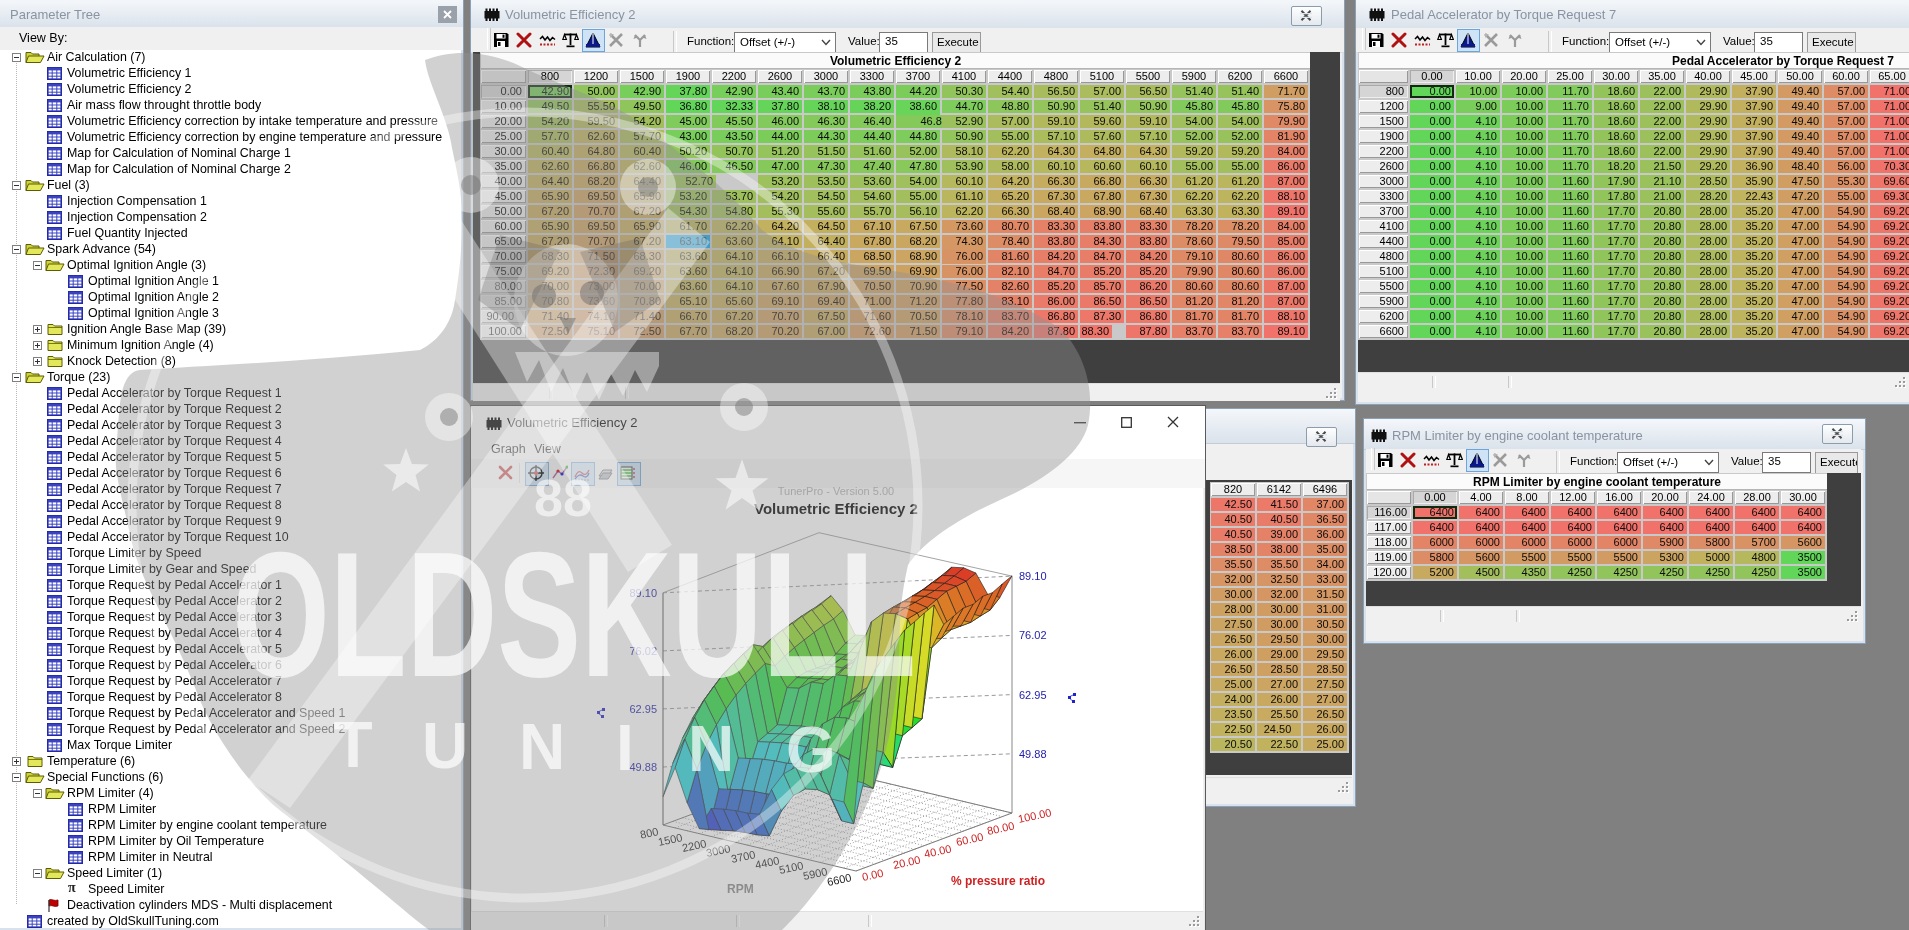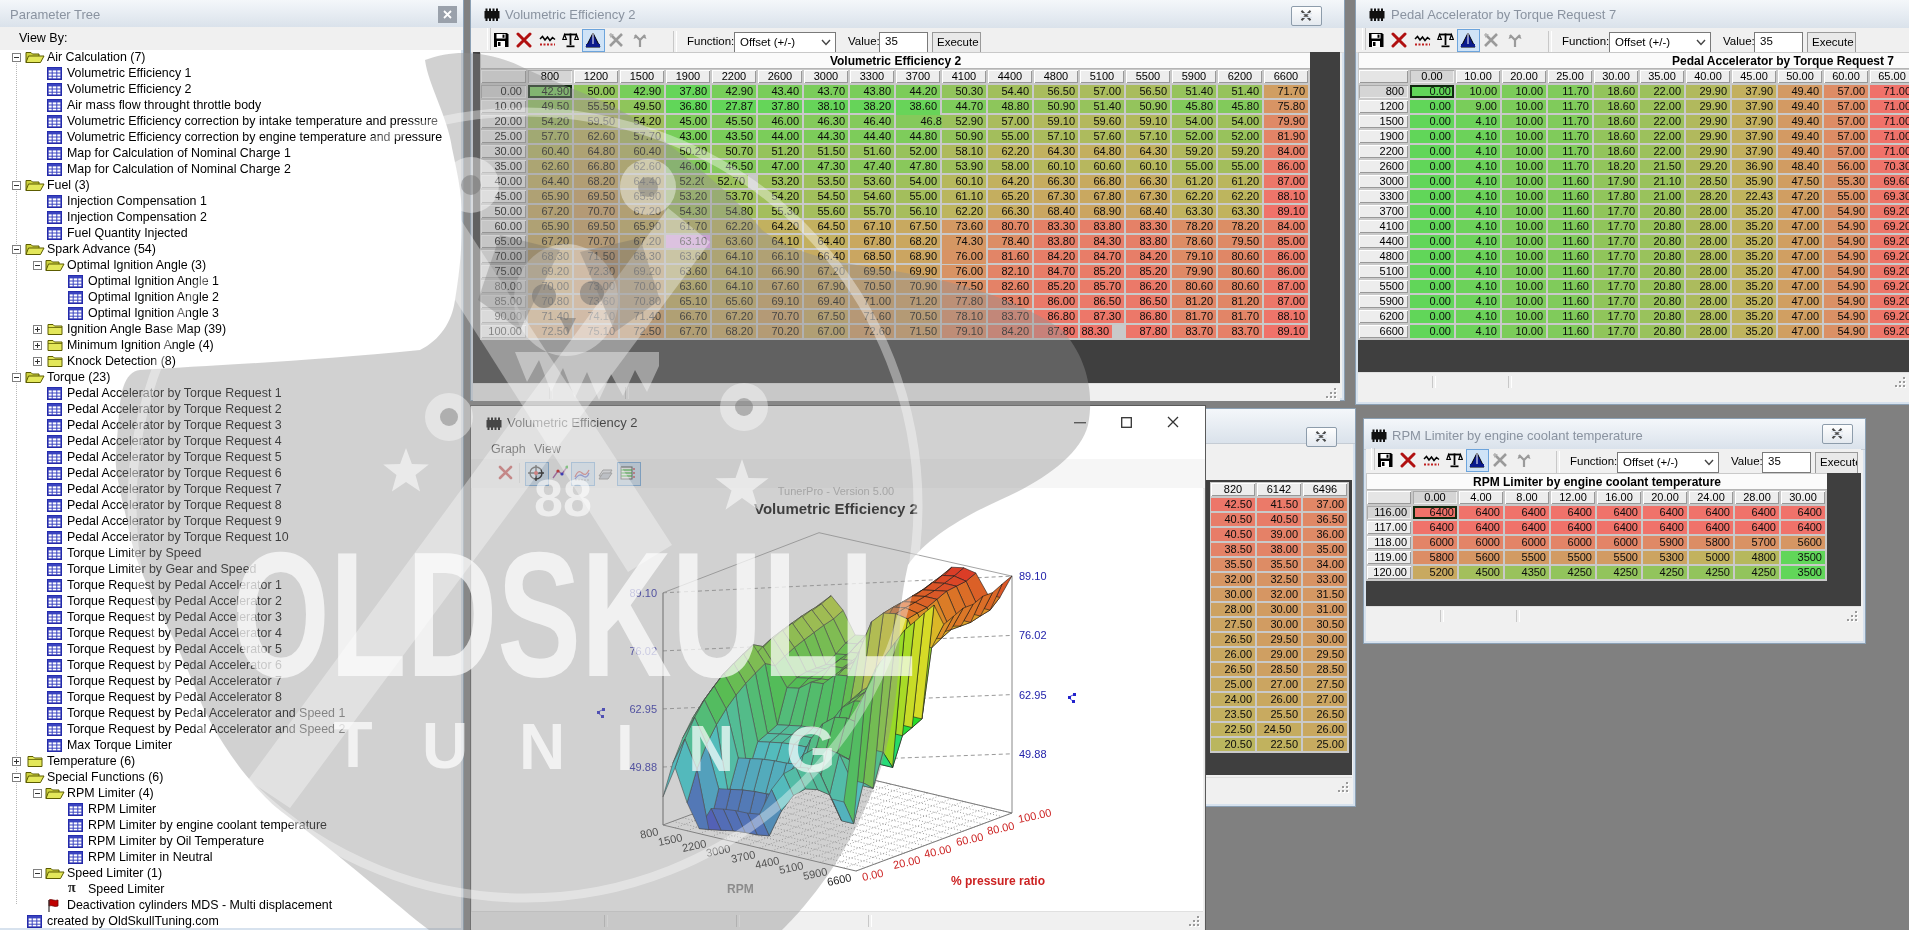--- a/index.html
+++ b/index.html
@@ -503,21 +503,21 @@
 <div class="gc" style="left:1080px;top:85px;width:44px;height:13px;background:#aabc5d;">57.00</div>
 <div class="gc" style="left:1126px;top:85px;width:44px;height:13px;background:#a9bc5d;">56.50</div>
 <div class="gc" style="left:1172px;top:85px;width:44px;height:13px;background:#96c35c;">51.40</div>
 <div class="gc" style="left:1218px;top:85px;width:44px;height:13px;background:#96c35c;">51.40</div>
 <div class="gc" style="left:1264px;top:85px;width:44px;height:13px;background:#d09e62;">71.70</div>
 <div class="gh" style="left:481px;top:100px;width:45px;height:13px;text-align:right;padding-right:4px;box-sizing:border-box">10.00</div>
 <div class="gc" style="left:528px;top:100px;width:44px;height:13px;background:#8fc55b;">49.50</div>
 <div class="gc" style="left:574px;top:100px;width:44px;height:13px;background:#a5be5d;">55.50</div>
 <div class="gc" style="left:620px;top:100px;width:44px;height:13px;background:#8fc55b;">49.50</div>
 <div class="gc" style="left:666px;top:100px;width:44px;height:13px;background:#61d659;">36.80</div>
-<div class="gc" style="left:712px;top:100px;width:44px;height:13px;background:#63d559;">27.87</div>
+<div class="gc" style="left:712px;top:100px;width:44px;height:13px;background:#63d559;">32.33</div>
 <div class="gc" style="left:758px;top:100px;width:44px;height:13px;background:#65d559;">37.80</div>
 <div class="gc" style="left:804px;top:100px;width:44px;height:13px;background:#66d459;">38.10</div>
 <div class="gc" style="left:850px;top:100px;width:44px;height:13px;background:#66d459;">38.20</div>
 <div class="gc" style="left:896px;top:100px;width:44px;height:20px;background:#68d459;">38.60</div>
 <div class="gc" style="left:942px;top:100px;width:44px;height:13px;background:#7ecc5b;">44.70</div>
 <div class="gc" style="left:988px;top:100px;width:44px;height:13px;background:#8dc65b;">48.80</div>
 <div class="gc" style="left:1034px;top:100px;width:44px;height:13px;background:#94c45c;">50.90</div>
 <div class="gc" style="left:1080px;top:100px;width:44px;height:13px;background:#96c35c;">51.40</div>
 <div class="gc" style="left:1126px;top:100px;width:44px;height:13px;background:#94c45c;">50.90</div>
 <div class="gc" style="left:1172px;top:100px;width:44px;height:13px;background:#82ca5b;">45.80</div>
@@ -593,21 +593,21 @@
 <div class="gc" style="left:1080px;top:160px;width:44px;height:13px;background:#b7b75e;">60.60</div>
 <div class="gc" style="left:1126px;top:160px;width:44px;height:13px;background:#b6b85d;">60.10</div>
 <div class="gc" style="left:1172px;top:160px;width:44px;height:13px;background:#a3be5c;">55.00</div>
 <div class="gc" style="left:1218px;top:160px;width:44px;height:13px;background:#a3be5c;">55.00</div>
 <div class="gc" style="left:1264px;top:160px;width:44px;height:13px;background:#ea7a69;">86.00</div>
 <div class="gh" style="left:481px;top:175px;width:45px;height:13px;text-align:right;padding-right:4px;box-sizing:border-box">40.00</div>
 <div class="gc" style="left:528px;top:175px;width:44px;height:13px;background:#c3b05f;">64.40</div>
 <div class="gc" style="left:574px;top:175px;width:44px;height:13px;background:#caa760;">68.20</div>
 <div class="gc" style="left:620px;top:175px;width:44px;height:13px;background:#c3b05f;">64.40</div>
 <div class="gc" style="left:666px;top:175px;width:44px;height:13px;background:#99c25c;">52.20</div>
-<div class="gc" style="left:704px;top:175px;width:44px;height:13px;background:#9bc15c;">52.70</div>
+<div class="gc" style="left:672px;top:175px;width:44px;height:13px;background:#9bc15c;">52.70</div>
 <div class="gc" style="left:758px;top:175px;width:44px;height:13px;background:#9dc15c;">53.20</div>
 <div class="gc" style="left:804px;top:175px;width:44px;height:13px;background:#9ec05c;">53.50</div>
 <div class="gc" style="left:850px;top:175px;width:44px;height:13px;background:#9ec05c;">53.60</div>
 <div class="gc" style="left:896px;top:175px;width:44px;height:13px;background:#9fc05c;">54.00</div>
 <div class="gc" style="left:942px;top:175px;width:44px;height:13px;background:#b6b85d;">60.10</div>
 <div class="gc" style="left:988px;top:175px;width:44px;height:13px;background:#c2b15f;">64.20</div>
 <div class="gc" style="left:1034px;top:175px;width:44px;height:13px;background:#c6ac60;">66.30</div>
 <div class="gc" style="left:1080px;top:175px;width:44px;height:13px;background:#c7aa60;">66.80</div>
 <div class="gc" style="left:1126px;top:175px;width:44px;height:13px;background:#c6ac60;">66.30</div>
 <div class="gc" style="left:1172px;top:175px;width:44px;height:13px;background:#bab65e;">61.20</div>
@@ -664,21 +664,21 @@
 <div class="gc" style="left:1034px;top:220px;width:44px;height:13px;background:#e58167;">83.30</div>
 <div class="gc" style="left:1080px;top:220px;width:44px;height:13px;background:#e67f68;">83.80</div>
 <div class="gc" style="left:1126px;top:220px;width:44px;height:13px;background:#e58167;">83.30</div>
 <div class="gc" style="left:1172px;top:220px;width:44px;height:13px;background:#dc8e65;">78.20</div>
 <div class="gc" style="left:1218px;top:220px;width:44px;height:13px;background:#dc8e65;">78.20</div>
 <div class="gc" style="left:1264px;top:220px;width:44px;height:13px;background:#e77f68;">84.00</div>
 <div class="gh" style="left:481px;top:235px;width:45px;height:13px;text-align:right;padding-right:4px;box-sizing:border-box">65.00</div>
 <div class="gc" style="left:528px;top:235px;width:44px;height:13px;background:#c8a960;">67.20</div>
 <div class="gc" style="left:574px;top:235px;width:44px;height:13px;background:#cea062;">70.70</div>
 <div class="gc" style="left:620px;top:235px;width:44px;height:13px;background:#c8a960;">67.20</div>
-<div class="gc" style="left:666px;top:235px;width:44px;height:13px;background:#f0abfc;">63.10</div>
+<div class="gc" style="left:666px;top:235px;width:44px;height:13px;background:#0ea5e9;">63.10</div>
 <div class="gc" style="left:712px;top:235px;width:44px;height:13px;background:#c1b25e;">63.60</div>
 <div class="gc" style="left:758px;top:235px;width:44px;height:13px;background:#c2b15f;">64.10</div>
 <div class="gc" style="left:804px;top:235px;width:44px;height:13px;background:#c3b05f;">64.40</div>
 <div class="gc" style="left:850px;top:235px;width:44px;height:13px;background:#c9a860;">67.80</div>
 <div class="gc" style="left:896px;top:235px;width:44px;height:13px;background:#caa760;">68.20</div>
 <div class="gc" style="left:942px;top:235px;width:44px;height:29px;background:#d59763;">74.30</div>
 <div class="gc" style="left:988px;top:235px;width:44px;height:13px;background:#dc8d65;">78.40</div>
 <div class="gc" style="left:1034px;top:235px;width:44px;height:13px;background:#e67f68;">83.80</div>
 <div class="gc" style="left:1080px;top:235px;width:44px;height:13px;background:#e77e68;">84.30</div>
 <div class="gc" style="left:1126px;top:235px;width:44px;height:13px;background:#e67f68;">83.80</div>
@@ -750,21 +750,21 @@
 <div class="gc" style="left:850px;top:295px;width:44px;height:13px;background:#cfa062;">71.00</div>
 <div class="gc" style="left:896px;top:295px;width:44px;height:13px;background:#cf9f62;">71.20</div>
 <div class="gc" style="left:942px;top:295px;width:44px;height:13px;background:#db8f65;">77.80</div>
 <div class="gc" style="left:988px;top:295px;width:44px;height:13px;background:#e58167;">83.10</div>
 <div class="gc" style="left:1034px;top:295px;width:44px;height:13px;background:#ea7a69;">86.00</div>
 <div class="gc" style="left:1080px;top:295px;width:44px;height:13px;background:#eb7969;">86.50</div>
 <div class="gc" style="left:1126px;top:295px;width:44px;height:13px;background:#eb7969;">86.50</div>
 <div class="gc" style="left:1172px;top:295px;width:44px;height:13px;background:#e18666;">81.20</div>
 <div class="gc" style="left:1218px;top:295px;width:44px;height:13px;background:#e18666;">81.20</div>
 <div class="gc" style="left:1264px;top:295px;width:44px;height:13px;background:#ec7769;">87.00</div>
-<div class="gh" style="left:481px;top:310px;width:45px;height:13px;text-align:right;padding-right:4px;box-sizing:border-box">90.00</div>
+<div class="gh" style="left:481px;top:310px;width:45px;height:13px;text-align:right;padding-right:12px;box-sizing:border-box">90.00</div>
 <div class="gc" style="left:528px;top:310px;width:44px;height:13px;background:#d09f62;">71.40</div>
 <div class="gc" style="left:574px;top:310px;width:44px;height:13px;background:#d49863;">74.10</div>
 <div class="gc" style="left:620px;top:310px;width:44px;height:13px;background:#d09f62;">71.40</div>
 <div class="gc" style="left:666px;top:310px;width:44px;height:13px;background:#c7ab60;">66.70</div>
 <div class="gc" style="left:712px;top:310px;width:44px;height:13px;background:#c8a960;">67.20</div>
 <div class="gc" style="left:758px;top:310px;width:44px;height:13px;background:#cea062;">70.70</div>
 <div class="gc" style="left:804px;top:310px;width:44px;height:13px;background:#c8a960;">67.50</div>
 <div class="gc" style="left:850px;top:310px;width:44px;height:13px;background:#d09e62;">71.60</div>
 <div class="gc" style="left:896px;top:310px;width:44px;height:13px;background:#cea161;">70.50</div>
 <div class="gc" style="left:942px;top:310px;width:44px;height:13px;background:#dc8e65;">78.10</div>

